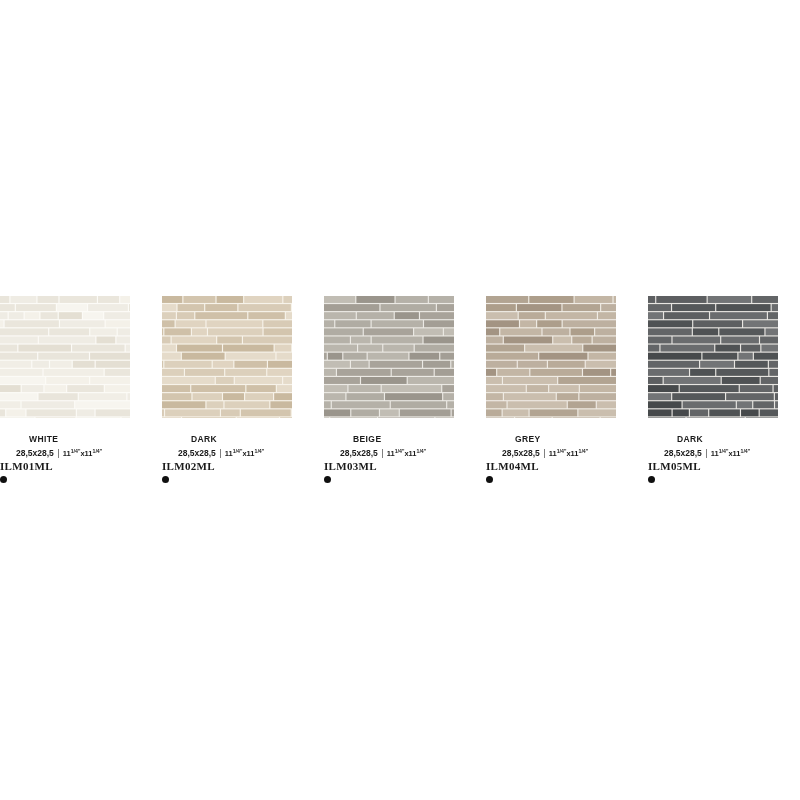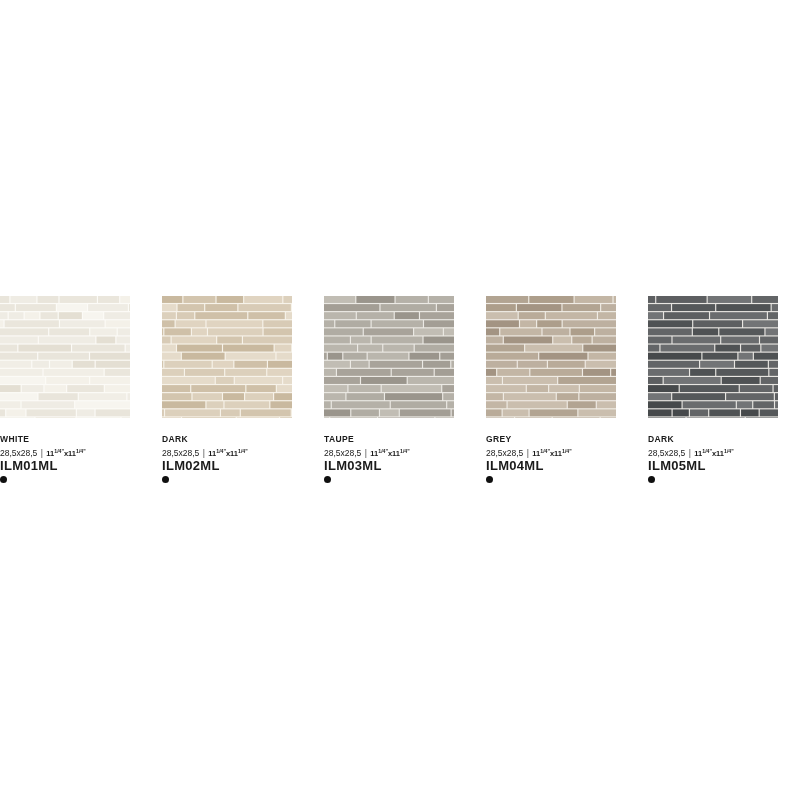--- a/index.html
+++ b/index.html
@@ -54,56 +54,58 @@
     width: 162px;
   }
 
   .name {
     font-size: 8.5px;
     font-weight: bold;
     letter-spacing: 0.4px;
     color: #1b1b1b;
     line-height: 11px;
     white-space: nowrap;
+    margin-left: 29px;
   }
 
   .size-line {
     font-size: 8.5px;
     font-weight: bold;
     color: #1b1b1b;
     line-height: 13px;
     white-space: nowrap;
   }
 
-  .size-line .metric { font-weight: normal; }
+  .size-line .metric { font-weight: bold; padding-left: 16px; }
 
   .size-line .sep {
     font-weight: normal;
     color: #4a4a4a;
     padding: 0 1px;
   }
 
   .size-line .imperial {
     font-weight: bold;
     font-size: 7.5px;
   }
 
   .size-line .imperial sup {
     font-size: 5.2px;
     vertical-align: 2.6px;
     letter-spacing: 0;
   }
 
   .code {
-    font-size: 13px;
+    font-size: 11px;
     font-weight: bold;
     letter-spacing: 0.3px;
     color: #1b1b1b;
     line-height: 12px;
     white-space: nowrap;
+    font-family: Liberation Serif, serif;
   }
 
   .dot-row {
     margin-top: 4px;
     height: 10px;
   }
 
   .dot {
     display: block;
     width: 7px;
@@ -355,21 +357,21 @@
           <rect x="56.02" y="113.40" width="18.68" height="6.95" fill="#c1bdb4"></rect>
           <rect x="75.85" y="113.40" width="50.69" height="6.95" fill="#a39e95"></rect>
           <rect x="127.69" y="113.40" width="15.84" height="6.95" fill="#a8a39a"></rect>
           <rect x="-26.42" y="121.50" width="31.54" height="2.00" fill="#bab6ad"></rect>
           <rect x="6.27" y="121.50" width="46.69" height="2.00" fill="#b0aca3"></rect>
           <rect x="54.11" y="121.50" width="56.19" height="2.00" fill="#a8a39a"></rect>
           <rect x="111.45" y="121.50" width="47.31" height="2.00" fill="#b0aca3"></rect>
         </svg>
       </div>
       <div class="info">
-        <div class="name">TAUPE</div>
+        <div class="name">BEIGE</div>
         <div class="size-line"><span class="metric">28,5x28,5</span> <span class="sep">|</span> <span class="imperial">11<sup>1/4"</sup>x11<sup>1/4"</sup></span></div>
         <div class="code">ILM03ML</div>
         <div class="dot-row">
           <span class="dot" style="background: rgb(16, 16, 16);"></span>
         </div>
       </div>
     </div>
     <div class="variant-column">
       <div class="swatch" style="background: rgb(240, 236, 229);">
         <svg class="swatch-canvas" viewBox="0 0 130 122" preserveAspectRatio="none">

